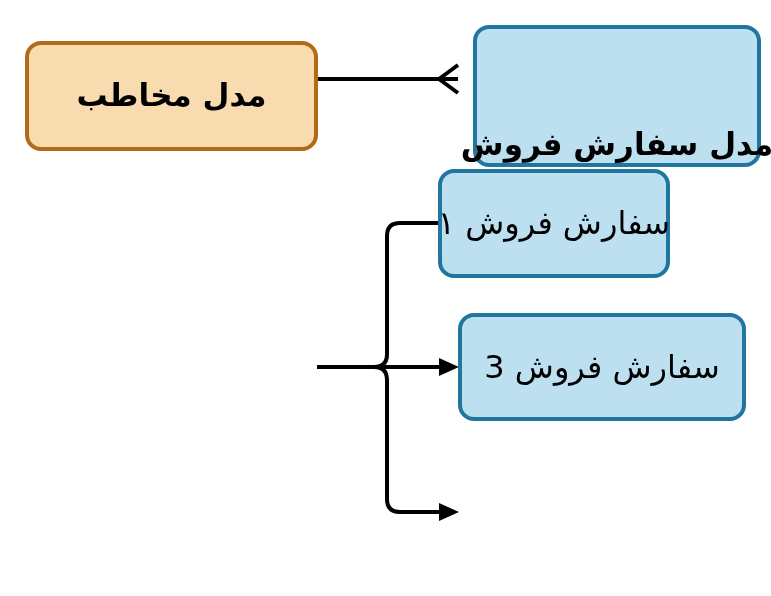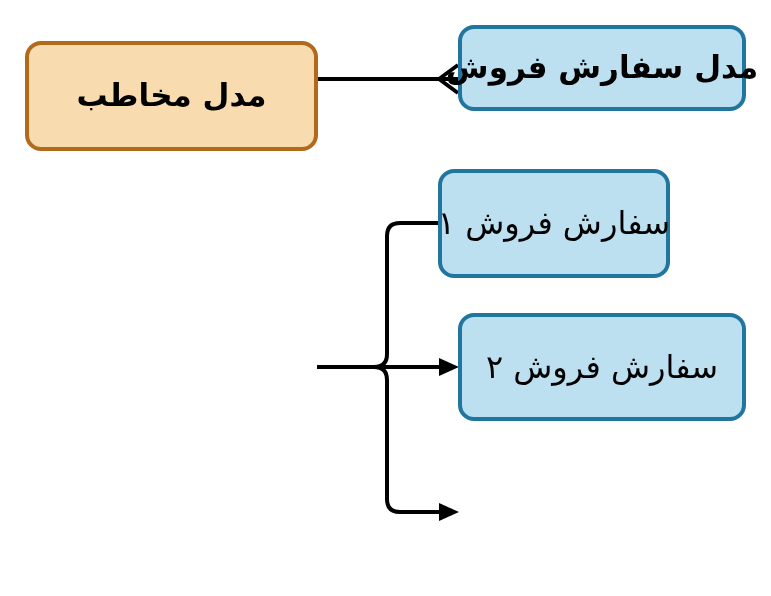--- a/index.html
+++ b/index.html
@@ -48,21 +48,21 @@
     white-space: nowrap;
     direction: rtl;
     unicode-bidi: plaintext;
   }
   .node.bold .label {
     font-weight: bold;
     font-size: 31px;
   }
   
   #node-contact-model   { left: 25px;  top: 41px;  width: 293px; height: 110px; }
-  #node-sales-order-model { left: 458px; top: 25px;  width: 288px; height: 86px; }
+  #node-sales-order-model { left: 473px; top: 25px;  width: 288px; height: 142px; align-items: flex-end; }
   #node-customer-a      { left: 25px;  top: 314px; width: 293px; height: 110px; }
   #node-sales-order-1   { left: 438px; top: 169px; width: 232px; height: 109px; }
   #node-sales-order-2   { left: 458px; top: 313px; width: 288px; height: 108px; }
   #node-sales-order-3   { left: 458px; top: 457px; width: 288px; height: 110px; }
   .edge {
     stroke: #000000;
     stroke-width: 4;
     fill: none;
     stroke-linecap: butt;
     stroke-linejoin: round;
@@ -107,17 +107,17 @@
   <div id="node-sales-order-model" class="node blue bold">
     <span class="label">مدل سفارش فروش</span>
   </div>
 
 
   <div id="node-sales-order-1" class="node blue">
     <span class="label">سفارش فروش ۱</span>
   </div>
 
   <div id="node-sales-order-2" class="node blue">
-    <span class="label">سفارش فروش ۲</span>
+    <span class="label">سفارش فروش 3</span>
   </div>
 
 
 </div>
 
 </body></html>

